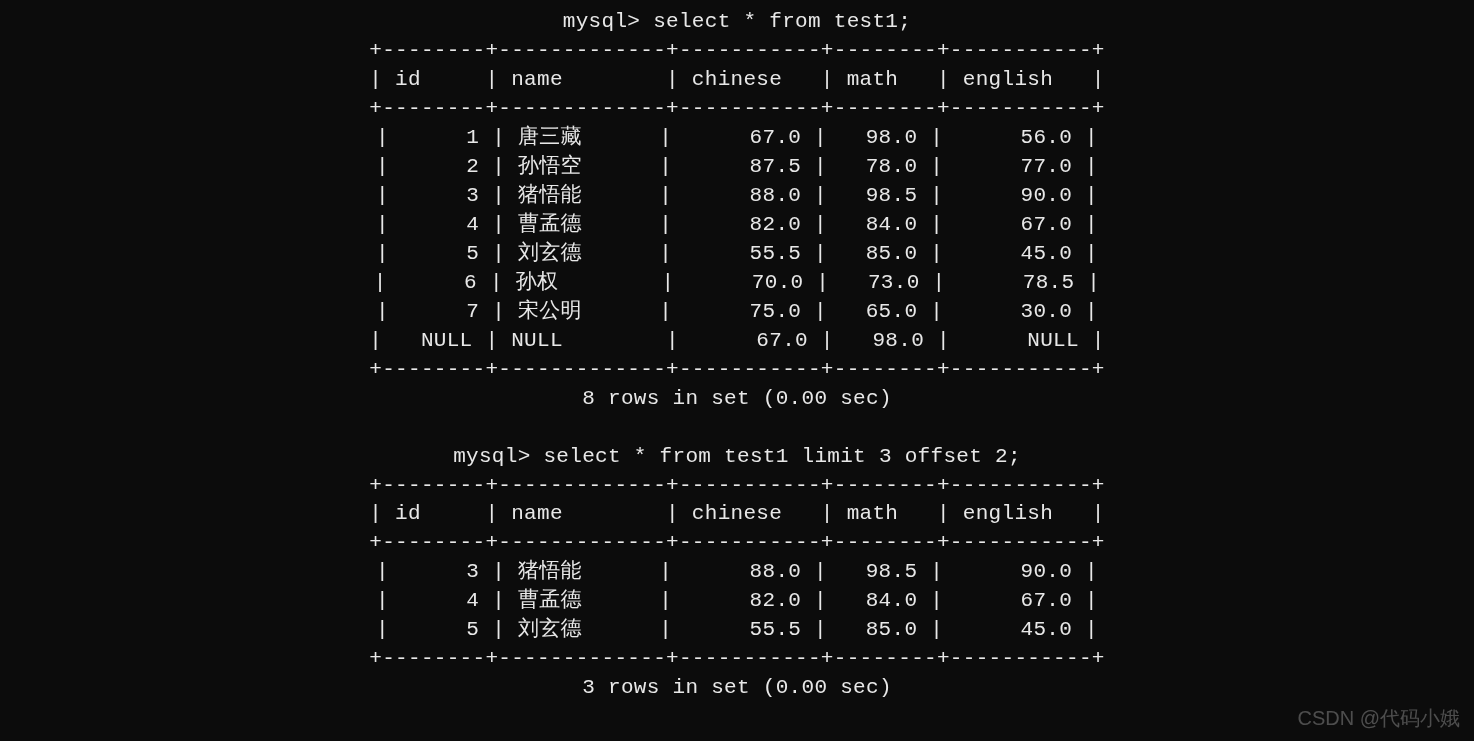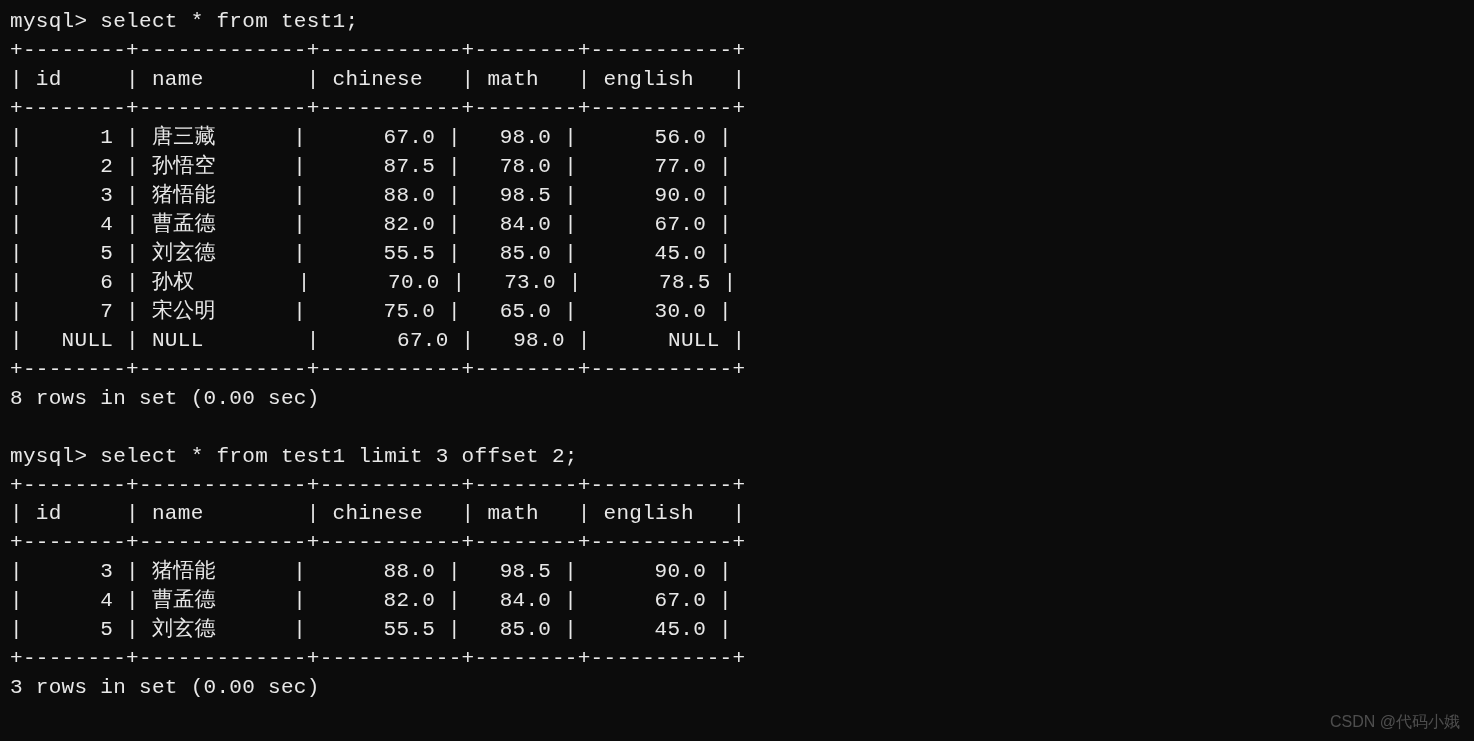--- a/index.html
+++ b/index.html
@@ -12,27 +12,28 @@
       padding: 8px 10px;
       width: 1474px;
       height: 741px;
       overflow: hidden;
       font-weight: 500;
       letter-spacing: 0.3px;
     }
     pre {
       font-family: inherit;
       white-space: pre;
+      text-align: center;
     }
     .watermark {
       position: absolute;
       bottom: 8px;
       right: 14px;
       color: rgba(200,200,200,0.35);
-      font-size: 16px;
+      font-size: 20px;
       font-family: sans-serif;
       letter-spacing: 0;
     }
   </style>
 </head>
 <body>
 
 <pre id="terminal">mysql&gt; select * from test1;
 +--------+-------------+-----------+--------+-----------+
 | id     | name        | chinese   | math   | english   |

